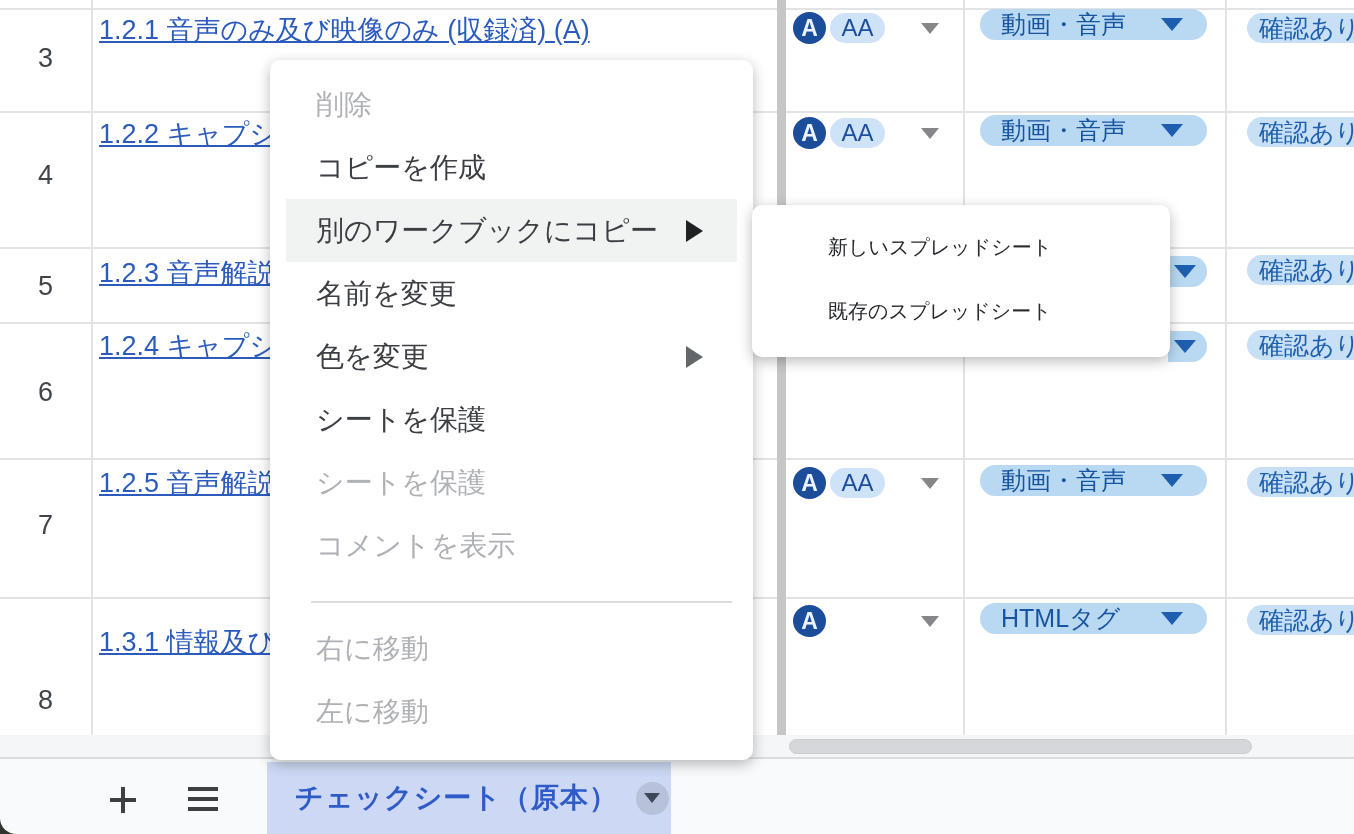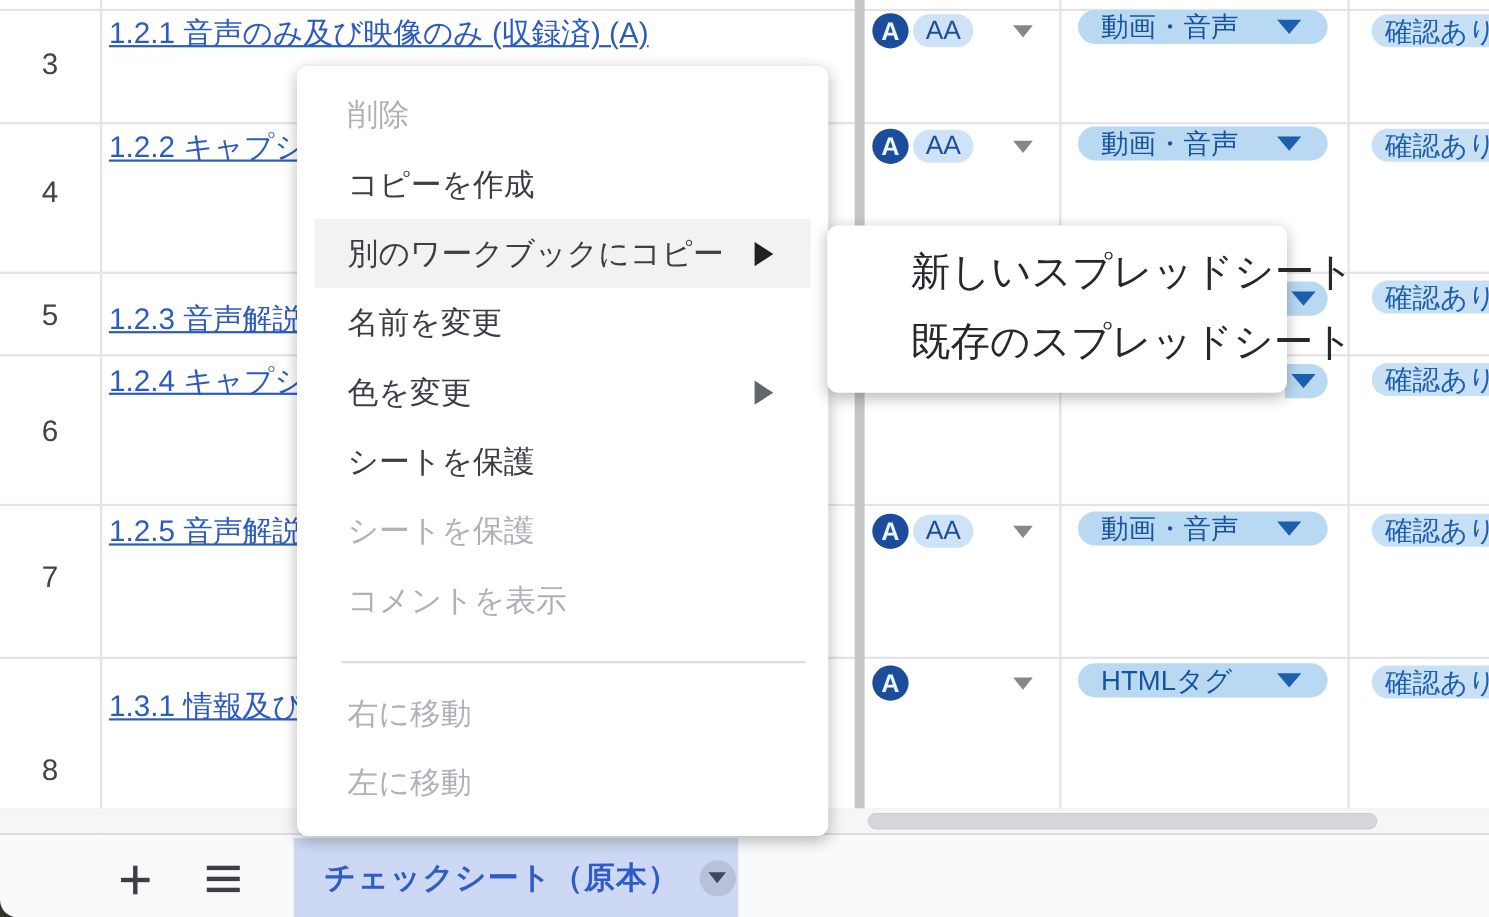--- a/index.html
+++ b/index.html
@@ -53,21 +53,21 @@
   .menu-item{height:63px;display:flex;align-items:center;justify-content:space-between;
     padding:0 34px 0 30px;font-size:28px;color:#3b3e43;cursor:pointer;white-space:nowrap;}
   .menu-item.disabled{color:#aeb1b5;cursor:default;}
   .menu-item.highlighted{background:#f1f2f2;}
   .submenu-arrow{width:0;height:0;border-top:11px solid transparent;border-bottom:11px solid transparent;border-left:17px solid #202124;}
   .submenu-arrow.gray{border-left-color:#63666b;}
   .menu-divider{height:2px;background:#dcdddf;margin:24px 5px 14px 25px;}
   
   .sub-menu{position:absolute;left:752px;top:205px;width:418px;height:152px;background:#ffffff;border-radius:10px;
     box-shadow:0 4px 14px rgba(0,0,0,.28);padding:10px 0;box-sizing:border-box;z-index:11;}
-  .sub-item{height:64px;display:flex;align-items:center;padding-left:76px;font-size:36px;color:#25282c;cursor:pointer;white-space:nowrap;}
+  .sub-item{height:64px;display:flex;align-items:center;padding-left:76px;font-size:20px;color:#25282c;cursor:pointer;white-space:nowrap;}
 </style>
 </head>
 <body>
 
 <div id="screen">
 
   <div class="hline" style="top:8px"></div>
   <div class="hline" style="top:111px"></div>
   <div class="hline" style="top:247px"></div>
   <div class="hline" style="top:322px"></div>
@@ -81,21 +81,21 @@
 
   <div class="rownum" style="top:43px">3</div>
   <div class="rownum" style="top:160px">4</div>
   <div class="rownum" style="top:271px">5</div>
   <div class="rownum" style="top:377px">6</div>
   <div class="rownum" style="top:510px">7</div>
   <div class="rownum" style="top:685px">8</div>
 
   <div class="celllink" style="top:14px">1.2.1 音声のみ及び映像のみ (収録済) (A)</div>
   <div class="celllink" style="top:118px">1.2.2 キャプシ</div>
-  <div class="celllink" style="top:274px">1.2.3 音声解説</div>
+  <div class="celllink" style="top:257px">1.2.3 音声解説</div>
   <div class="celllink" style="top:330px">1.2.4 キャプシ</div>
   <div class="celllink" style="top:467px">1.2.5 音声解説</div>
   <div class="celllink" style="top:626px">1.3.1 情報及び</div>
 
   <div class="badge-a" style="left:793px;top:12px">A</div>
   <div class="badge-aa" style="left:830px;top:13px">AA</div>
   <div class="tri-gray" style="left:921px;top:23px"></div>
   <div class="pill-cat" style="top:9px">
     <span>動画・音声</span>
     <span class="tri-blue"></span>

